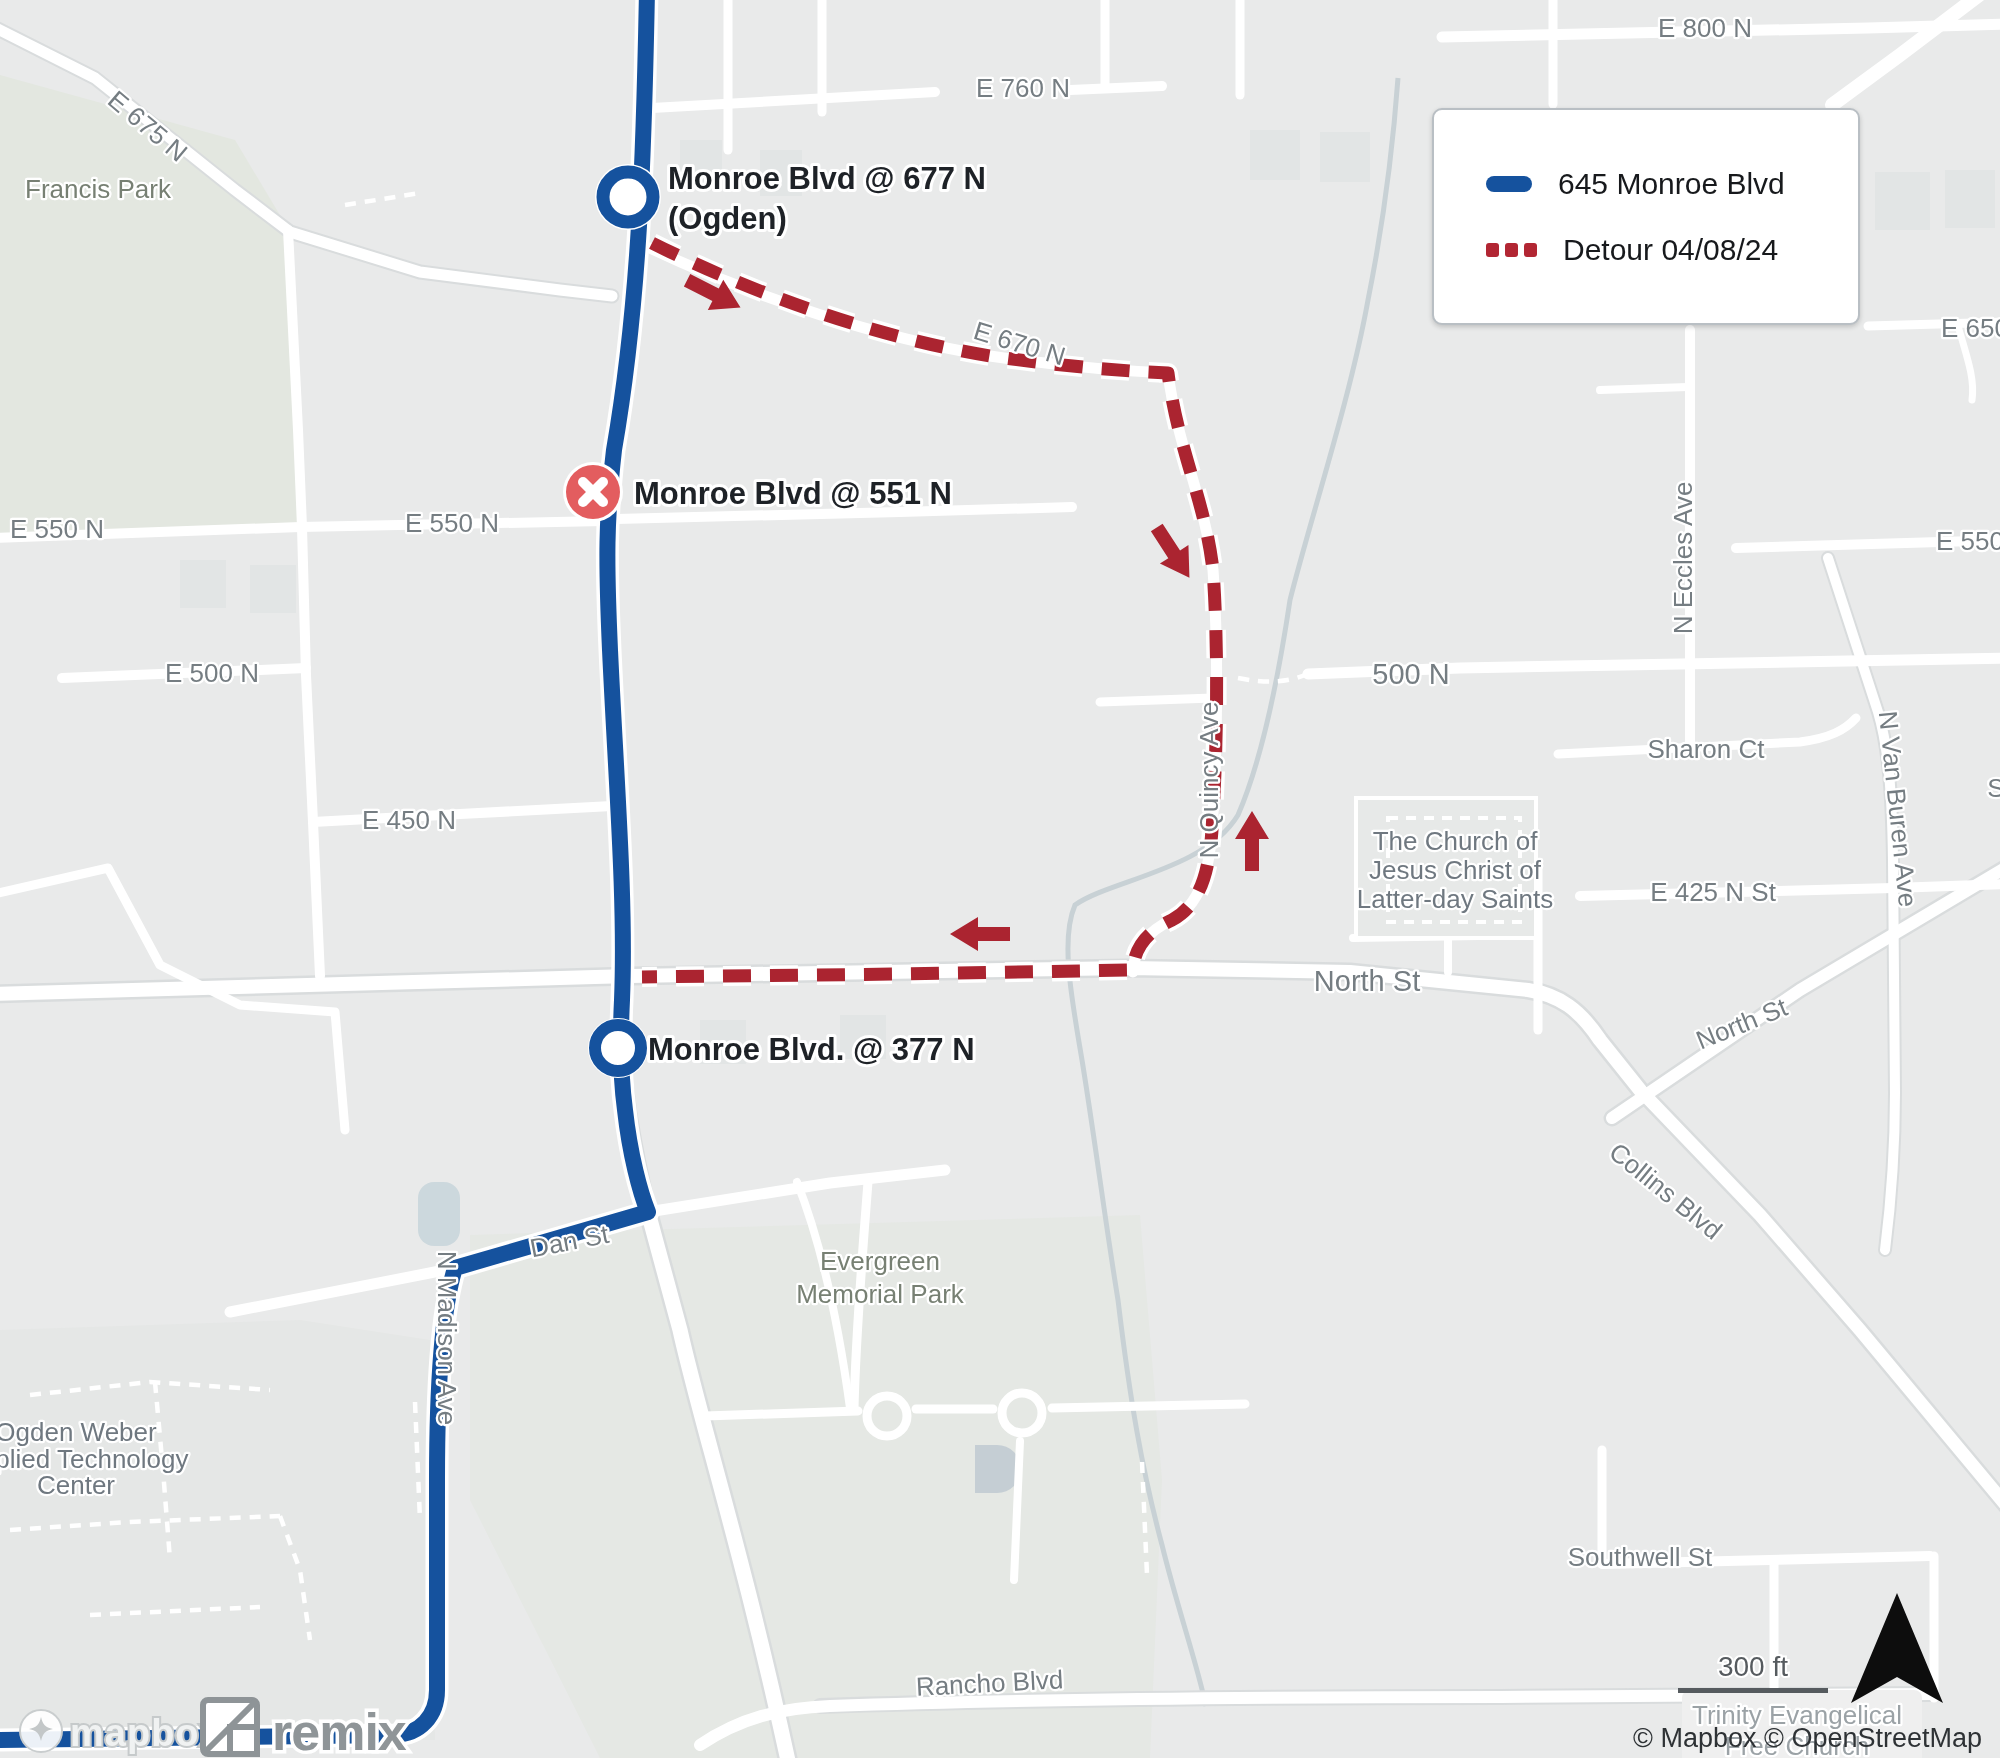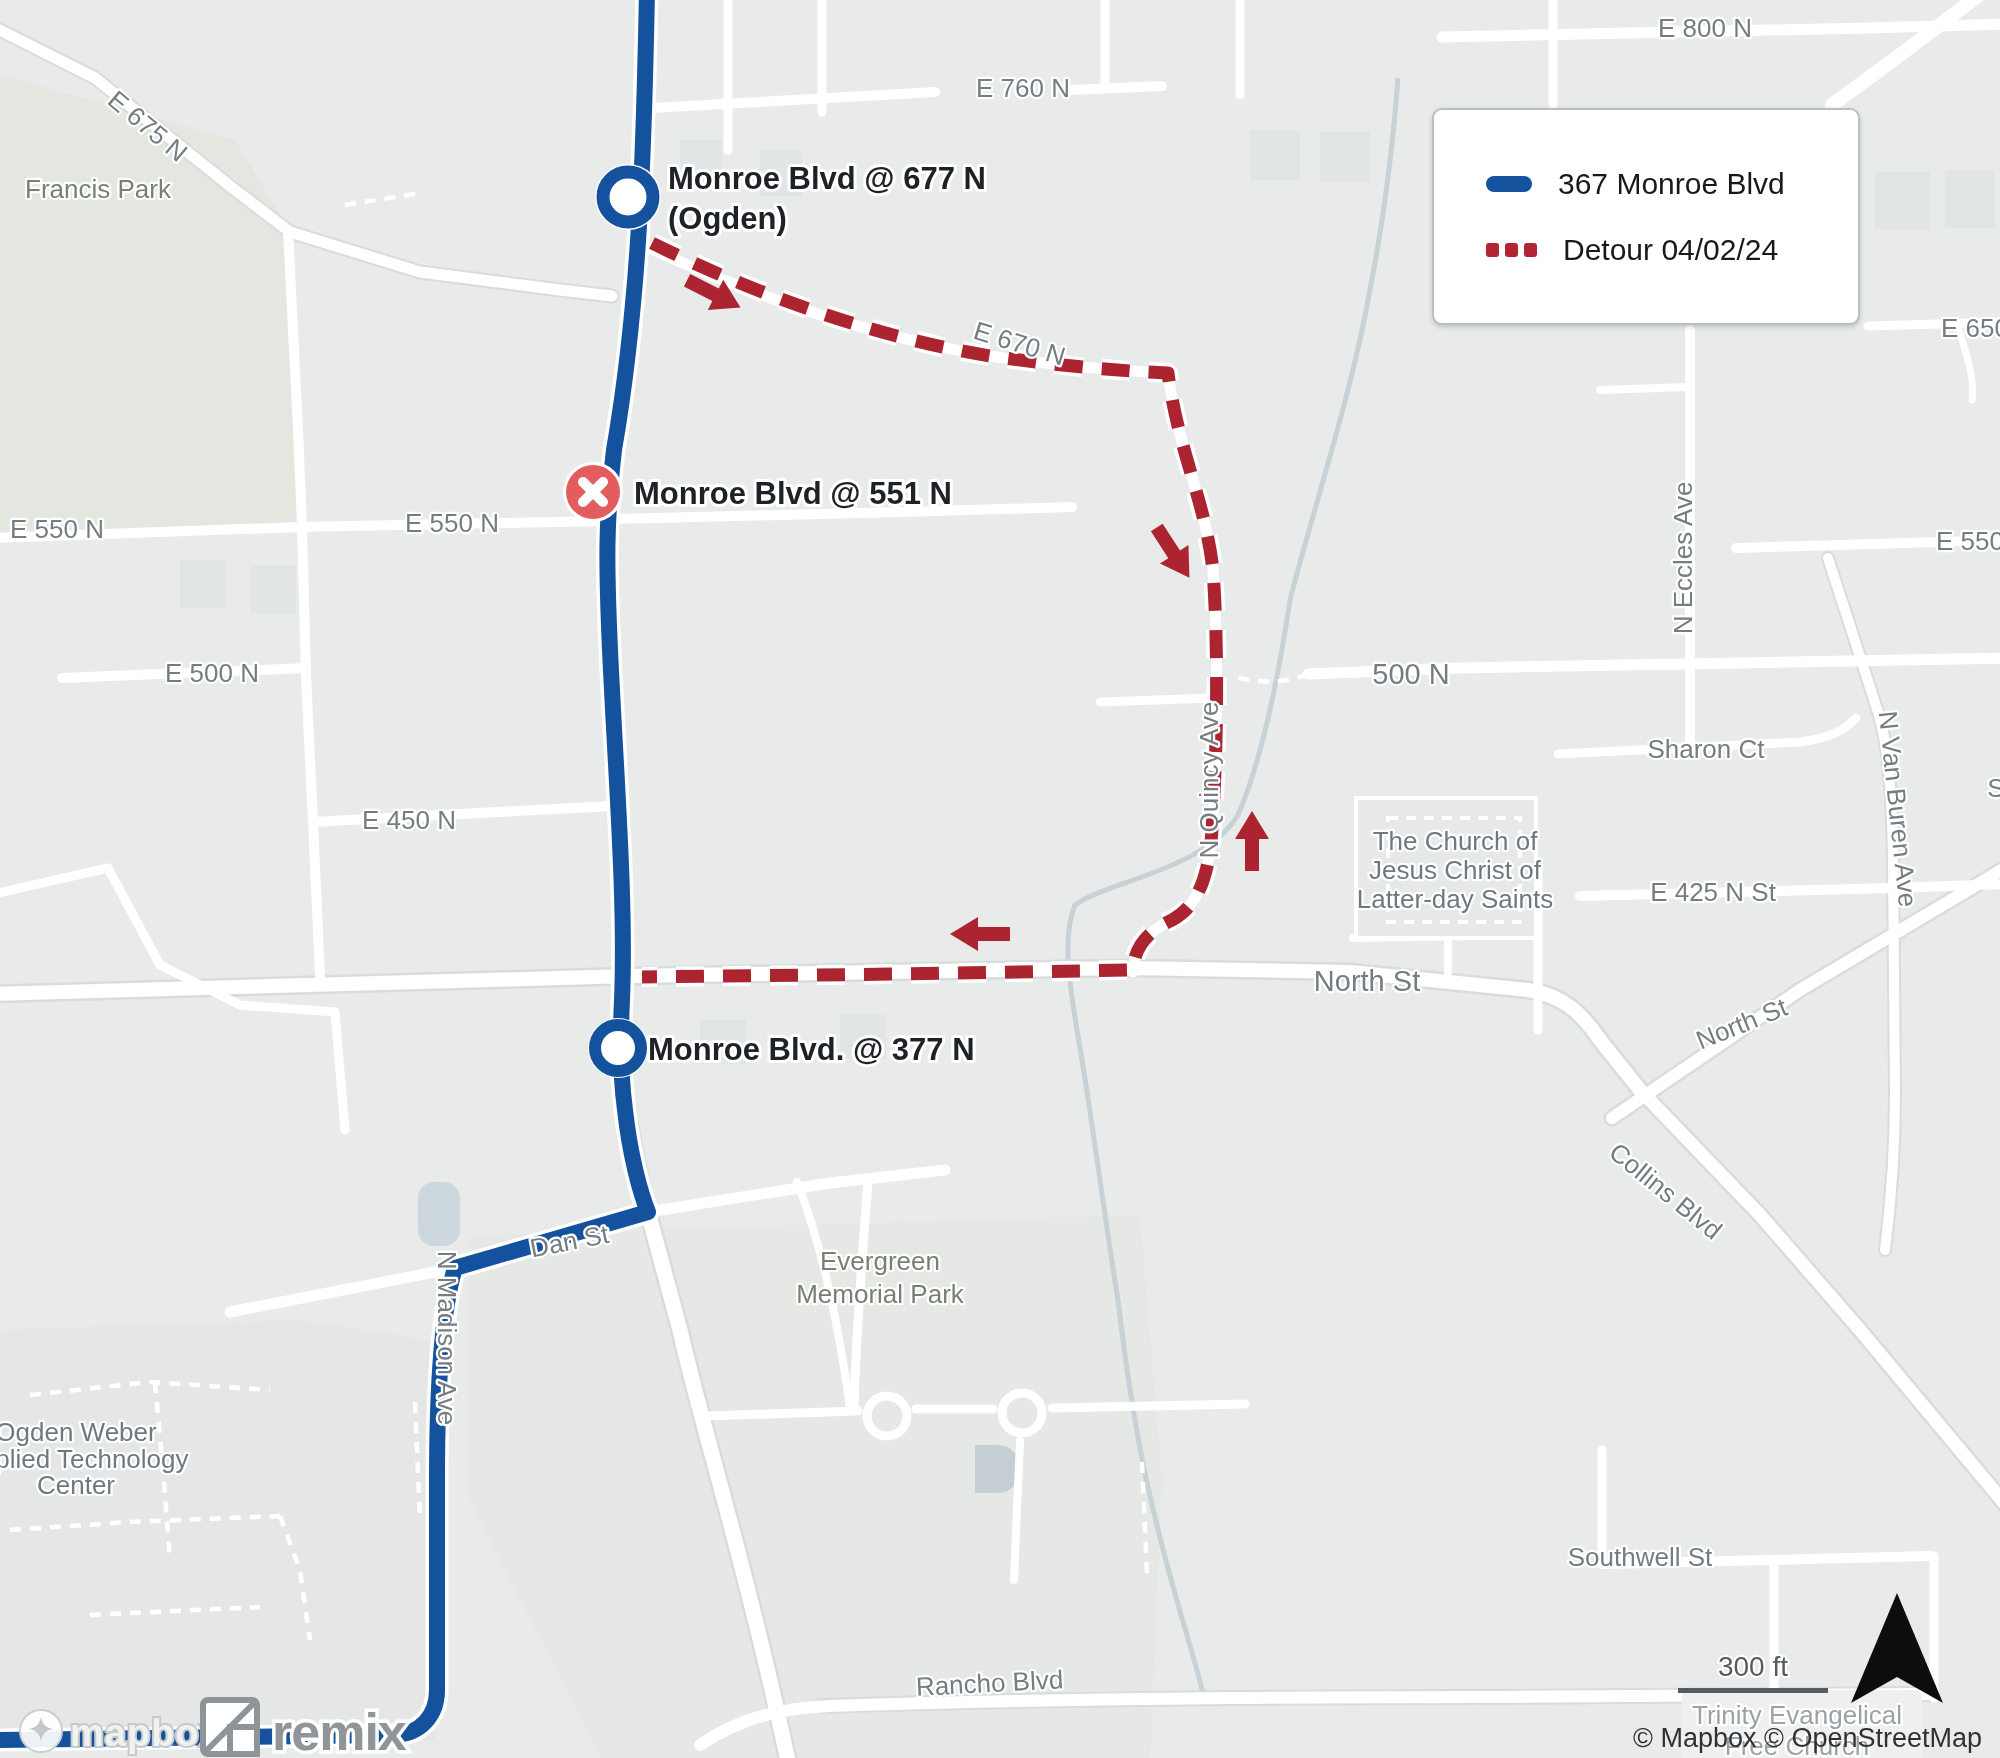--- a/index.html
+++ b/index.html
@@ -272,23 +272,23 @@
     </g>
     <text class="wordmark-remix" x="272" y="1750">remix</text>
   </g>
 
   <text class="attr-lbl" x="1982" y="1747" text-anchor="end">© Mapbox © OpenStreetMap</text>
 </svg>
 
 <div id="legend">
   <div class="legend-row">
     <div class="swatch-route"></div>
-    <div class="legend-text">367 Monroe Blvd</div>
+    <div class="legend-text">645 Monroe Blvd</div>
   </div>
   <div class="legend-row">
     <div class="swatch-detour">
         <span></span>
         <span></span>
         <span></span>
       </div>
-    <div class="legend-text">Detour 04/02/24</div>
+    <div class="legend-text">Detour 04/08/24</div>
   </div>
 </div>
 
 </body></html>

